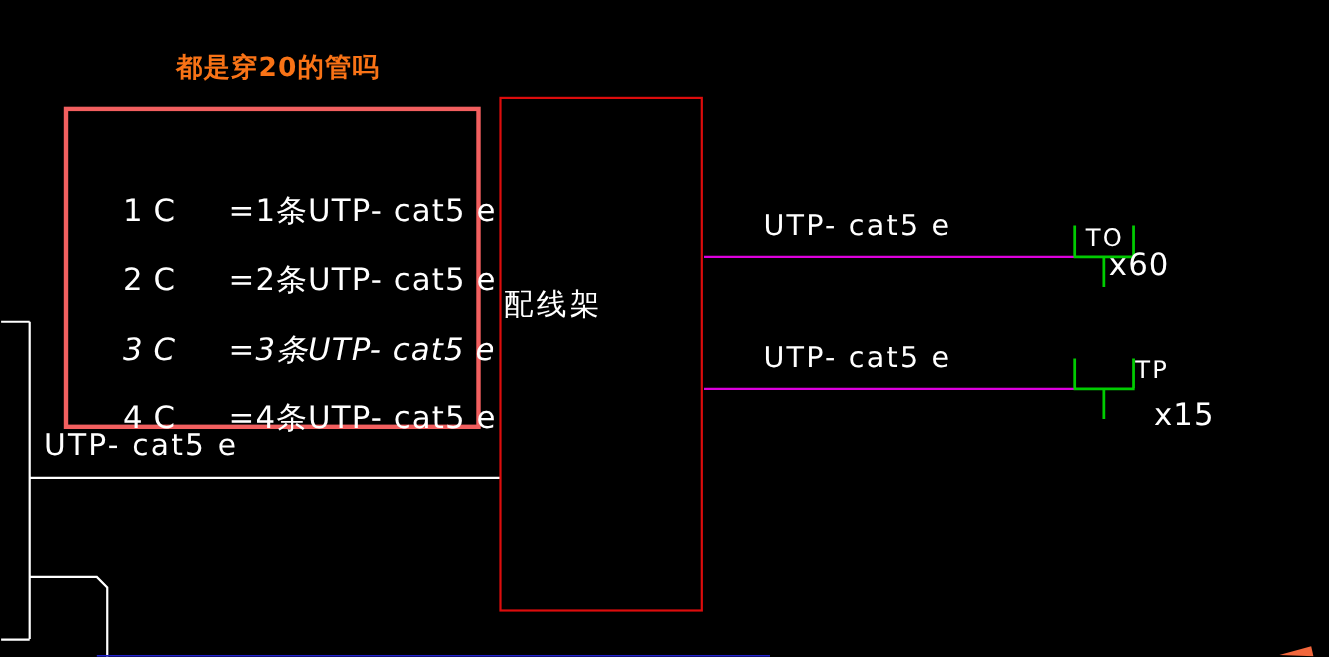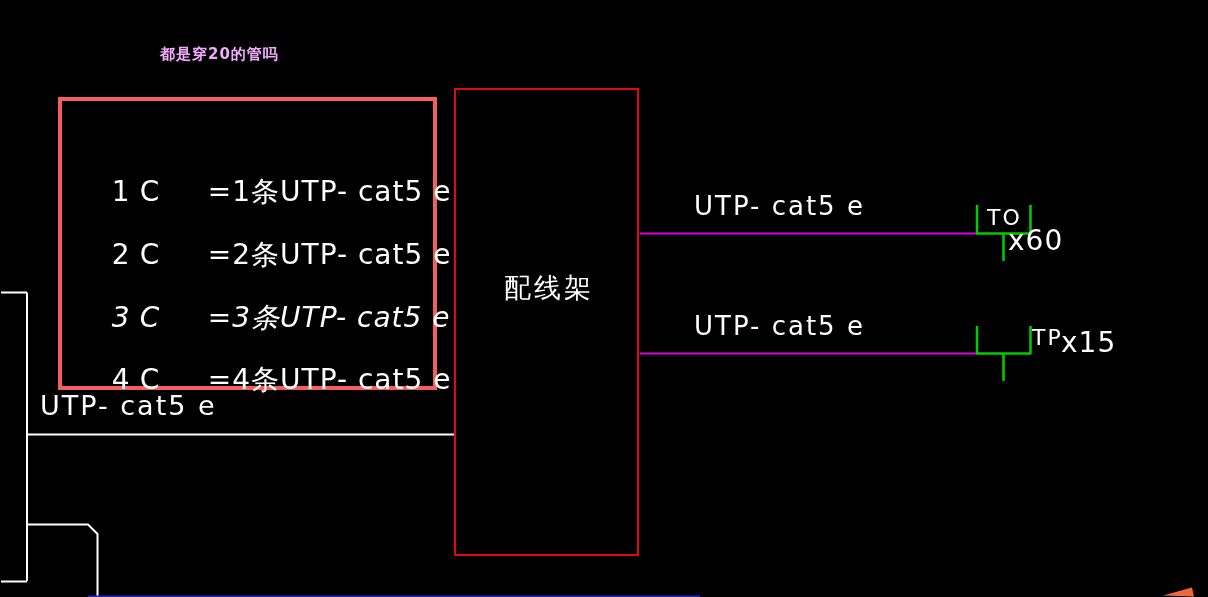--- a/index.html
+++ b/index.html
@@ -1,25 +1,25 @@
 <!DOCTYPE html>
 <html><head>
 <meta charset="utf-8">
 <style>
   html,body{margin:0;padding:0;background:#000;}
   body{width:1208px;height:597px;position:relative;overflow:hidden;
        font-family:"DejaVu Sans",sans-serif;}
   .abs{position:absolute;}
   .cad{color:#ffffff;white-space:pre;font-weight:400;}
-  .annotation{color:#f0abfc;font-size:15px;font-weight:600;letter-spacing:1px;}
+  .annotation{color:#f97316;font-size:24px;font-weight:600;letter-spacing:1px;}
   .legend-box{border:4px solid #f25f5f;width:371px;height:285px;left:58px;top:97px;}
   .legend-row{font-size:28px;letter-spacing:1px;left:92px;}
   .row-code{display:inline-block;width:96px;letter-spacing:10px;}
   .panel-box{border:2px solid #dc0c0c;width:181px;height:464px;left:454px;top:88px;}
-  .panel-label{font-size:27px;left:504px;top:258px;letter-spacing:3px;margin-top:12px;}
+  .panel-label{font-size:27px;left:458px;top:258px;letter-spacing:3px;}
   .cable-label{font-size:26px;letter-spacing:2px;left:694px;}
   .terminal-label{font-size:22px;letter-spacing:2px;}
   .count-label{font-size:28px;letter-spacing:1px;}
   .riser-label{font-size:27px;letter-spacing:2px;left:40px;top:390px;}
   svg{position:absolute;left:0;top:0;}
 </style>
 </head>
 <body>
 
 <svg width="1208" height="597" viewBox="0 0 1208 597">
@@ -54,13 +54,13 @@
 
 <div class="abs panel-box"></div>
 <div class="abs cad panel-label">配线架</div>
 
 <div class="abs cad cable-label" style="top:191px;">UTP- cat5 e</div>
 <div class="abs cad terminal-label" style="left:987px;top:205px;">TO</div>
 <div class="abs cad count-label" style="left:1008px;top:224px;">x60</div>
 
 <div class="abs cad cable-label" style="top:311px;">UTP- cat5 e</div>
 <div class="abs cad terminal-label" style="left:989px;top:325px;margin-left:43px;">TP</div>
-<div class="abs cad count-label" style="left:1049px;top:326px;margin-left:12px;">x15</div>
+<div class="abs cad count-label" style="left:1049px;top:360px;">x15</div>
 
 </body></html>

